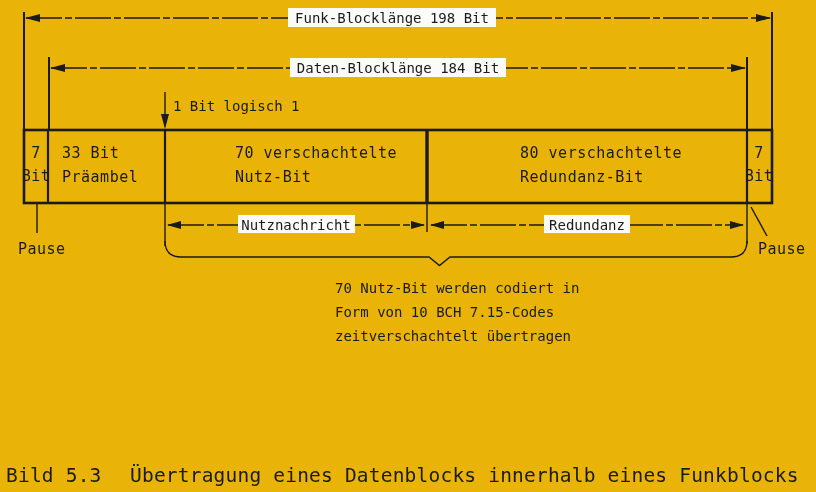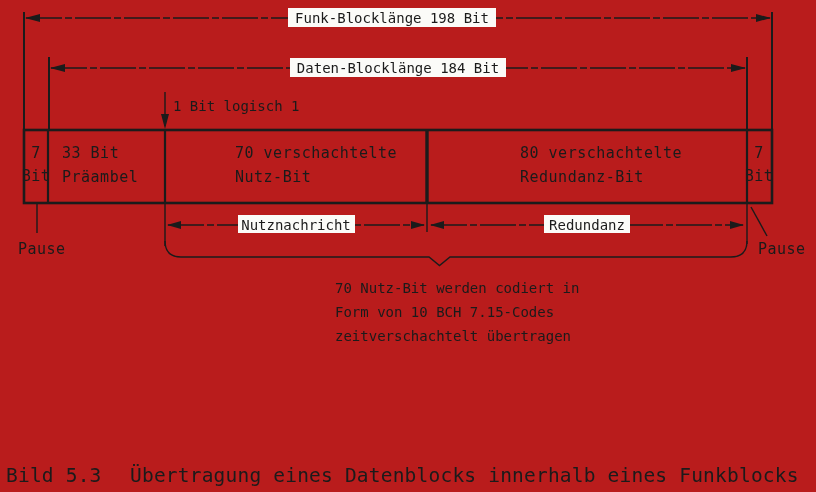--- a/index.html
+++ b/index.html
@@ -1,16 +1,16 @@
 <!DOCTYPE html>
 <html><head>
 <meta charset="utf-8">
 <style>
   html,body{margin:0;padding:0;background:#fbfbf8;}
-  .stage{position:relative;width:816px;height:492px;background:#b91c1c;overflow:hidden;}
+  .stage{position:relative;width:816px;height:492px;background:#eab308;overflow:hidden;}
   svg{display:block;}
   .t{font-family:"DejaVu Sans Mono","Liberation Mono",monospace;fill:#1b1b1b;}
   .t14{font-size:14px;}
   .t15{font-size:15px;letter-spacing:0.5px;}
   .tcap{font-size:19.5px;letter-spacing:0.2px;}
   .ln{stroke:#1b1b1b;stroke-width:1.4;fill:none;}
   .ln2{stroke:#1b1b1b;stroke-width:2;fill:none;}
   .measure{stroke:#1b1b1b;stroke-width:1.3;fill:none;stroke-dasharray:36 3 7 3;}
   .frame{stroke:#1b1b1b;stroke-width:2.6;fill:none;}
   .divider{stroke:#1b1b1b;stroke-width:2.2;fill:none;}

